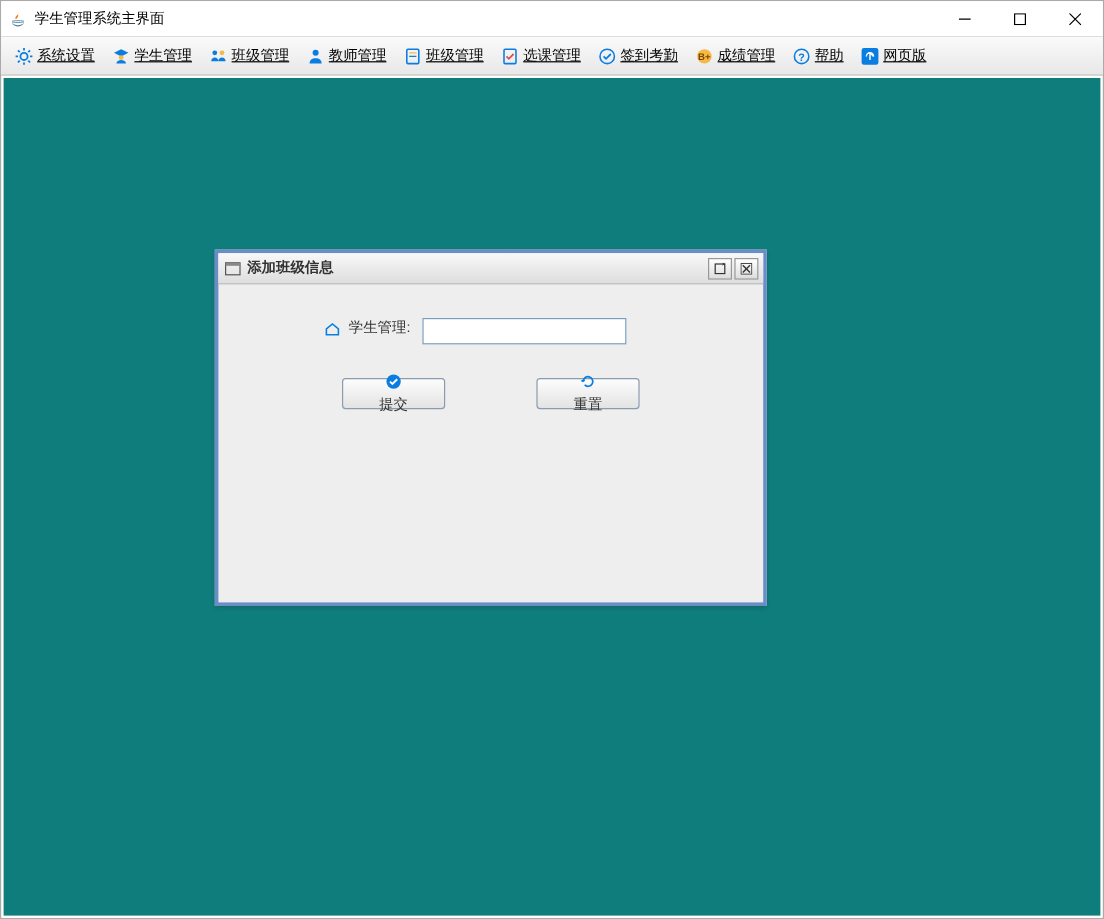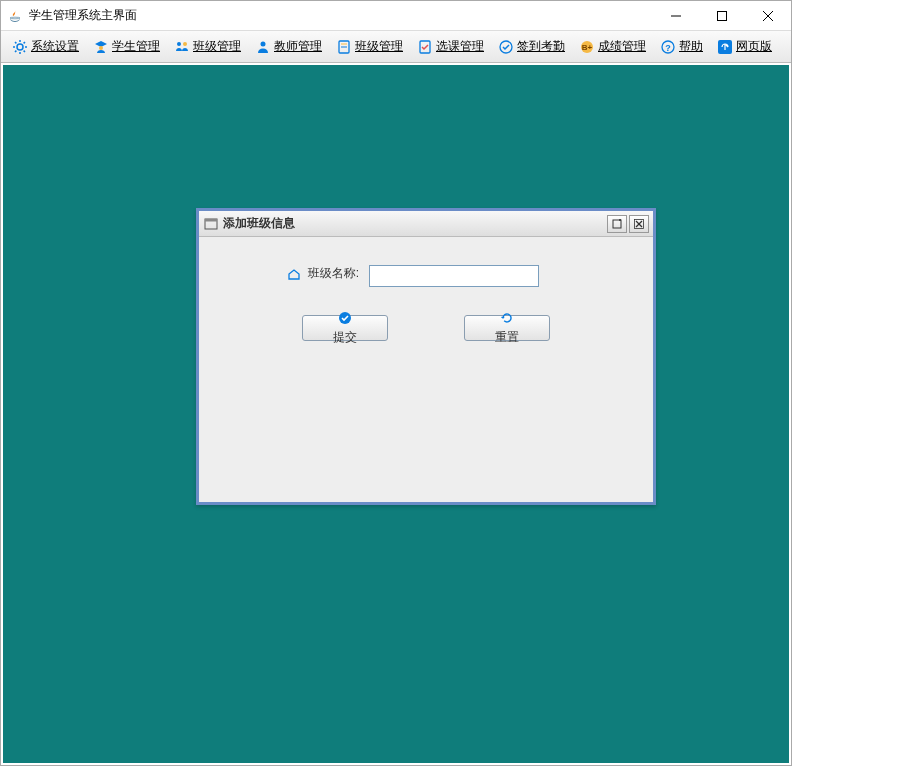--- a/index.html
+++ b/index.html
@@ -9,21 +9,21 @@
     }
     body {
       font-family: "Microsoft YaHei", "SimSun", sans-serif;
       font-size: 12px;
       background: #fff;
       width: 920px;
       height: 766px;
       overflow: hidden;
     }
     .window {
-      width: 792px;
+      width: 920px;
       height: 766px;
       border: 1px solid #aaa;
       display: flex;
       flex-direction: column;
     }
     .titlebar {
       height: 30px;
       background: #fff;
       border-bottom: 1px solid #ddd;
       display: flex;
@@ -89,21 +89,21 @@
       flex-shrink: 0;
     }
     .content-area {
       flex: 1;
       background: #0f7d7b;
       position: relative;
       margin: 2px;
     }
     .internal-frame {
       position: absolute;
-      left: 193px;
+      left: 176px;
       top: 143px;
       width: 460px;
       height: 297px;
       border: 3px solid #6a8cc7;
       background: #eeeeee;
       box-shadow: 0 2px 4px rgba(0,0,0,0.2);
     }
     .internal-titlebar {
       height: 26px;
       background: linear-gradient(to bottom, #f8f8f8, #dedede);
@@ -367,21 +367,21 @@
       </div>
 
       <div class="internal-body">
         <div class="form-row">
           <div class="form-label-group">
             <span class="menu-icon">
               <svg width="14" height="14" viewBox="0 0 14 14">
                   <path d="M2 7l5-4 5 4v5H2z" fill="none" stroke="#0a7de0" stroke-width="1.3"></path>
                 </svg>
             </span>
-            <span class="form-label">班级名称:</span>
+            <span class="form-label">学生管理:</span>
           </div>
           <input class="form-input" type="text" value="" style="">
         </div>
 
 
         <div class="button-row">
           <button class="form-btn">
             <span class="btn-icon">
               <svg width="14" height="14" viewBox="0 0 14 14">
                   <circle cx="7" cy="7" r="6" fill="#0a7de0"></circle>

